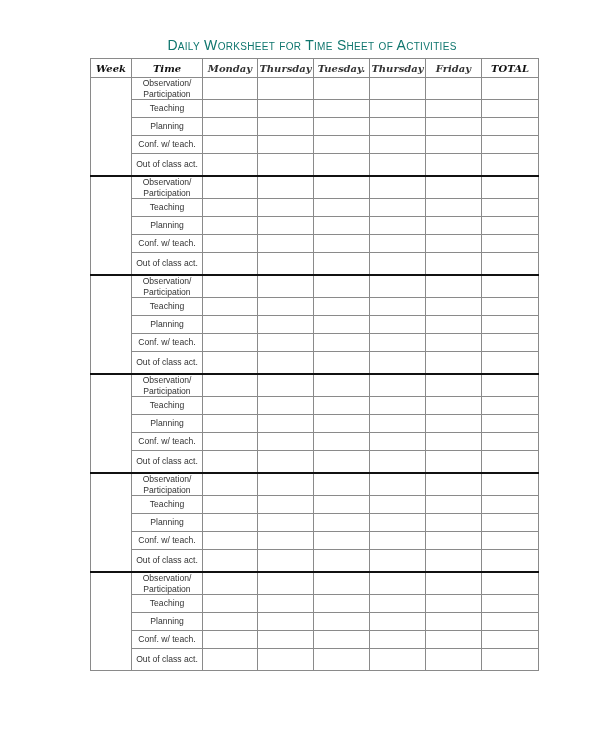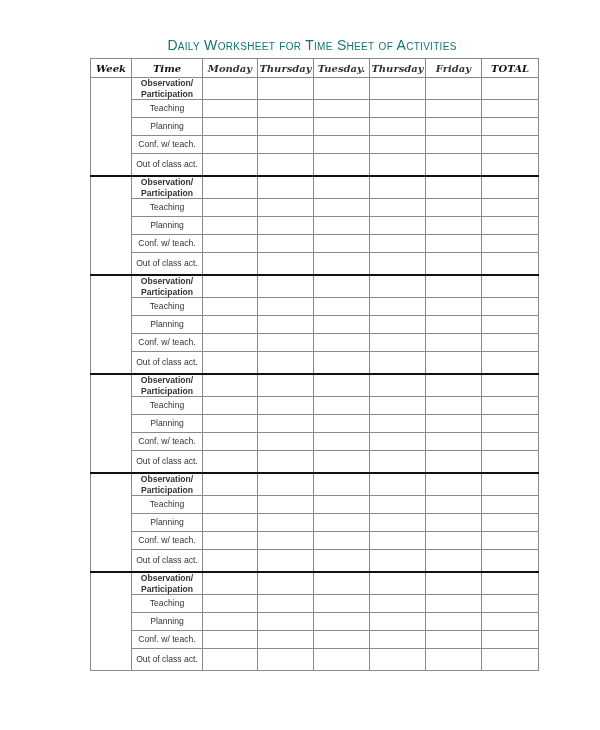--- a/index.html
+++ b/index.html
@@ -3,21 +3,21 @@
 <meta charset="utf-8">
 <style>
   html, body { margin:0; padding:0; background:#ffffff; }
   body { width:600px; height:730px; position:relative; overflow:hidden; font-family:"Liberation Sans", sans-serif; color:#222; }
   .title { position:absolute; top:37px; left:12px; width:600px; text-align:center; font-size:14px; letter-spacing:0.3px; color:#0f766e; font-variant:small-caps; }
   table.sheet { position:absolute; left:90px; top:58px; border-collapse:collapse; table-layout:fixed; width:448px; }
   table.sheet td, table.sheet th { border:1px solid #8a8a8a; padding:0; }
   th { height:18px; font-weight:bold; font-size:10px; font-family:"DejaVu Serif", serif; font-style:italic; color:#333; }
   th.bold { font-weight:bold; color:#111; }
   td.item { text-align:center; font-size:8.6px; line-height:10.5px; color:#333; }
-  tr.r1 td { height:21px;font-weight:bold; }
+  tr.r1 td { height:21px; }
   tr.r2 td, tr.r3 td, tr.r4 td { height:17px; }
   tr.r5 td { height:21px;margin-left:16px; }
   tr.block-start td { border-top:2px solid #111; }
   tr.first-block td { border-top:1px solid #8a8a8a; }
   td.week { vertical-align:top; }
 </style>
 </head>
 <body>
 
 <div class="title">Daily Worksheet for Time Sheet of Activities</div>

